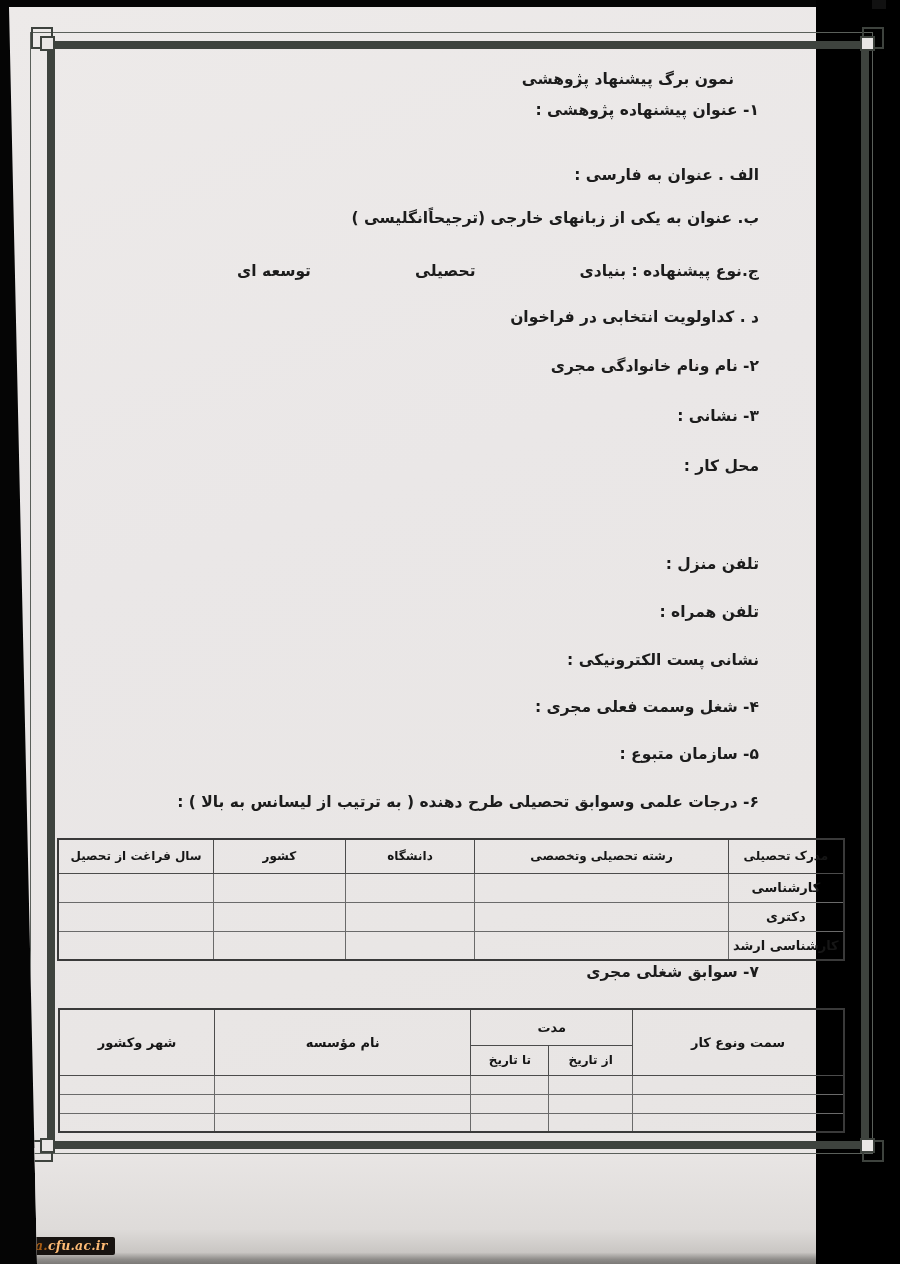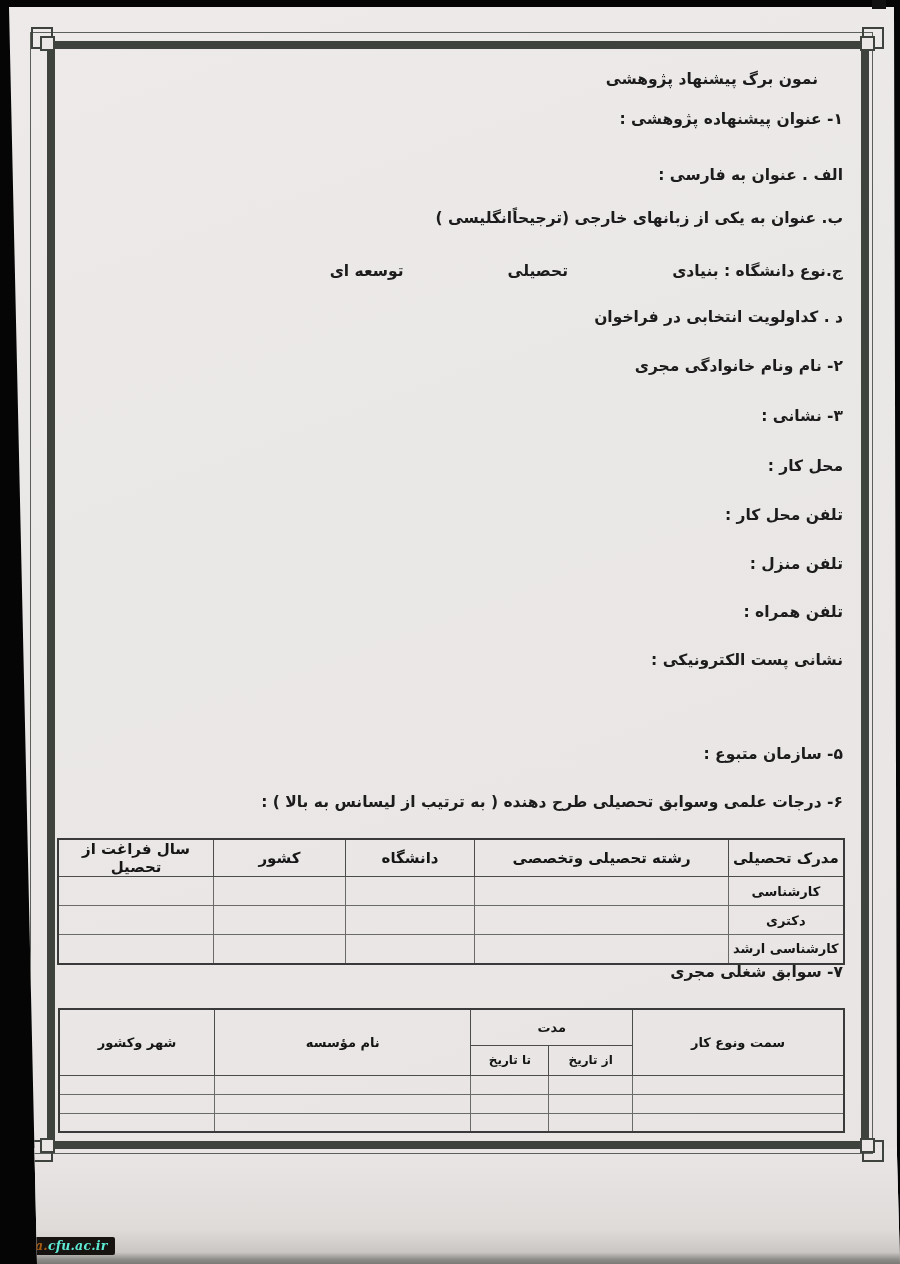--- a/index.html
+++ b/index.html
@@ -1,18 +1,18 @@
 <!DOCTYPE html>
 <html><head>
 <meta charset="utf-8">
 <style>
   * { margin:0; padding:0; box-sizing:border-box; }
   html,body { width:900px; height:1264px; background:#000; overflow:hidden;
               font-family:"DejaVu Sans", sans-serif; }
-  .stage { position:relative; width:900px; height:1264px; background:#050505; }
+  .stage { position:relative; width:816px; height:1264px; background:#050505; }
 
   
   .paper { position:absolute; inset:0;
            clip-path: polygon(9px 7px, 894px 7px, 897px 1155px, 900px 1264px, 37px 1264px);
            background: linear-gradient(160deg,#edeae9 0%, #eae7e7 40%, #e9e6e5 70%, #e7e4e3 100%); }
   .paper-bottom-shade { position:absolute; left:0; right:0; top:1148px; bottom:0;
            background: linear-gradient(#e9e6e5 0%, #dedbd9 70%, #c9c6c3 90%, #8f8d8a 96%, #7c7a77 100%); }
 
   
   .frame-thin  { position:absolute; left:30px; top:32px;  width:843px; height:1122px;
@@ -27,21 +27,21 @@
   .c-tl { left:47px;  top:41px; }    .c-tl .sq1{left:-16px;top:-14px;} .c-tl .sq2{left:-7px;top:-5px;}
   .c-tr { left:869px; top:41px; }    .c-tr .sq1{left:-7px;top:-14px;}  .c-tr .sq2{left:-9px;top:-5px;}
   .c-bl { left:47px;  top:1149px; }  .c-bl .sq1{left:-16px;top:-9px;}  .c-bl .sq2{left:-7px;top:-11px;}
   .c-br { left:869px; top:1149px; }  .c-br .sq1{left:-7px;top:-9px;}   .c-br .sq2{left:-9px;top:-11px;}
 
   
   .content { position:absolute; inset:0; direction:rtl; color:#1c1c1c; }
   .line { position:absolute; right:57px; left:60px; text-align:right;
           font-size:15.5px; font-weight:bold; letter-spacing:0; white-space:nowrap; }
   .t-title    { top:70px;  right:82px; }
-  .t-item1    { top:110px; }
+  .t-item1    { top:101px; }
   .t-item1a   { top:166px; }
   .t-item1b   { top:209px; }
   .t-item1c   { top:262px; display:flex; flex-direction:row; gap:0; }
   .t-item1c span.optgap { display:inline-block; width:104px; }
   .t-item1d   { top:308px; }
   .t-item2    { top:357px; }
   .t-item3    { top:407px; }
   .t-work     { top:457px;text-align:right; }
   .t-workph   { top:506px; }
   .t-homeph   { top:555px; }
@@ -49,21 +49,21 @@
   .t-email    { top:651px; }
   .t-item4    { top:698px; }
   .t-item5    { top:745px; }
   .t-item6    { top:793px; }
   .t-item7    { top:963px; }
 
   
   table { border-collapse:collapse; direction:rtl; color:#161616; }
   .edu-table { position:absolute; left:57px; top:838px; width:788px;
                border:2px solid #3a3a3a; }
-  .edu-table th { font-size:15px; font-weight:bold; height:34px; border:1.2px solid #4c4c4c; }
+  .edu-table th { font-size:12px; font-weight:bold; height:34px; border:1.2px solid #4c4c4c; }
   .edu-table td { height:29px; border:1px solid #6a6a6a; border-top:1px solid #7a7a7a;
                   font-size:13px; font-weight:bold; text-align:center; }
   .edu-table col.c-degree{width:116px;} .edu-table col.c-field{width:254px;}
   .edu-table col.c-univ{width:130px;}  .edu-table col.c-country{width:132px;}
   .edu-table col.c-year{width:156px;}
 
   .job-table { position:absolute; left:58px; top:1008px; width:787px;
                border:2px solid #3a3a3a; }
   .job-table th { font-size:13px; font-weight:bold; border:1.2px solid #4c4c4c;margin-top:32px; }
   .job-table .h1 th { height:36px; }
@@ -72,21 +72,21 @@
   .job-table col.c-pos{width:212px;} .job-table col.c-from{width:84px;}
   .job-table col.c-to{width:78px;}   .job-table col.c-inst{width:257px;}
   .job-table col.c-city{width:156px;}
 
   
   .watermark { position:absolute; left:1px; top:1237px; z-index:5;
                background:#171310; border-radius:2px; padding:1px 7px 2px 7px;
                font-family:"DejaVu Serif", serif; font-style:italic; font-weight:bold;
                font-size:12.5px; letter-spacing:0.2px; direction:ltr; }
   .watermark .wm-prefix { color:#a85c12; }
-  .watermark .wm-suffix { color:#5eead4; }
+  .watermark .wm-suffix { color:#fdba74; }
 
   
   .top-edge-mark { position:absolute; left:872px; top:0; width:14px; height:9px; background:#111; }
 </style>
 </head>
 <body>
 
 <div class="stage">
   <div class="paper">
     <div class="paper-bottom-shade"></div>
@@ -110,35 +110,35 @@
         <i class="sq2"></i>
       </div>
 
     <div class="content">
       <div class="line t-title">نمون برگ پیشنهاد پژوهشی</div>
       <div class="line t-item1">۱-  عنوان پیشنهاده پژوهشی :</div>
       <div class="line t-item1a">الف . عنوان به فارسی :</div>
       <div class="line t-item1b">ب. عنوان به یکی از زبانهای خارجی (ترجیحاًانگلیسی )</div>
 
       <div class="line t-item1c">
-        <span>ج.نوع دانشگاه : بنیادی</span>
+        <span>ج.نوع پیشنهاده : بنیادی</span>
         <span class="optgap"></span>
         <span>تحصیلی</span>
         <span class="optgap"></span>
         <span>توسعه ای</span>
       </div>
 
       <div class="line t-item1d">د . کداولویت انتخابی در فراخوان</div>
       <div class="line t-item2">۲- نام ونام خانوادگی مجری</div>
       <div class="line t-item3">۳- نشانی :</div>
       <div class="line t-work">محل کار :</div>
-      <div class="line t-workph">تلفن محل کار :</div>
       <div class="line t-homeph">تلفن منزل :</div>
       <div class="line t-mobile">تلفن همراه :</div>
       <div class="line t-email">نشانی پست الکترونیکی :</div>
+      <div class="line t-item4">۴- شغل وسمت فعلی مجری  :</div>
       <div class="line t-item5">۵- سازمان متبوع :</div>
       <div class="line t-item6">۶- درجات علمی وسوابق تحصیلی طرح دهنده ( به ترتیب از لیسانس به بالا ) :</div>
 
       <table class="edu-table">
         <colgroup>
           <col class="c-degree">
             <col class="c-field">
             <col class="c-univ">
             <col class="c-country">
             <col class="c-year">

